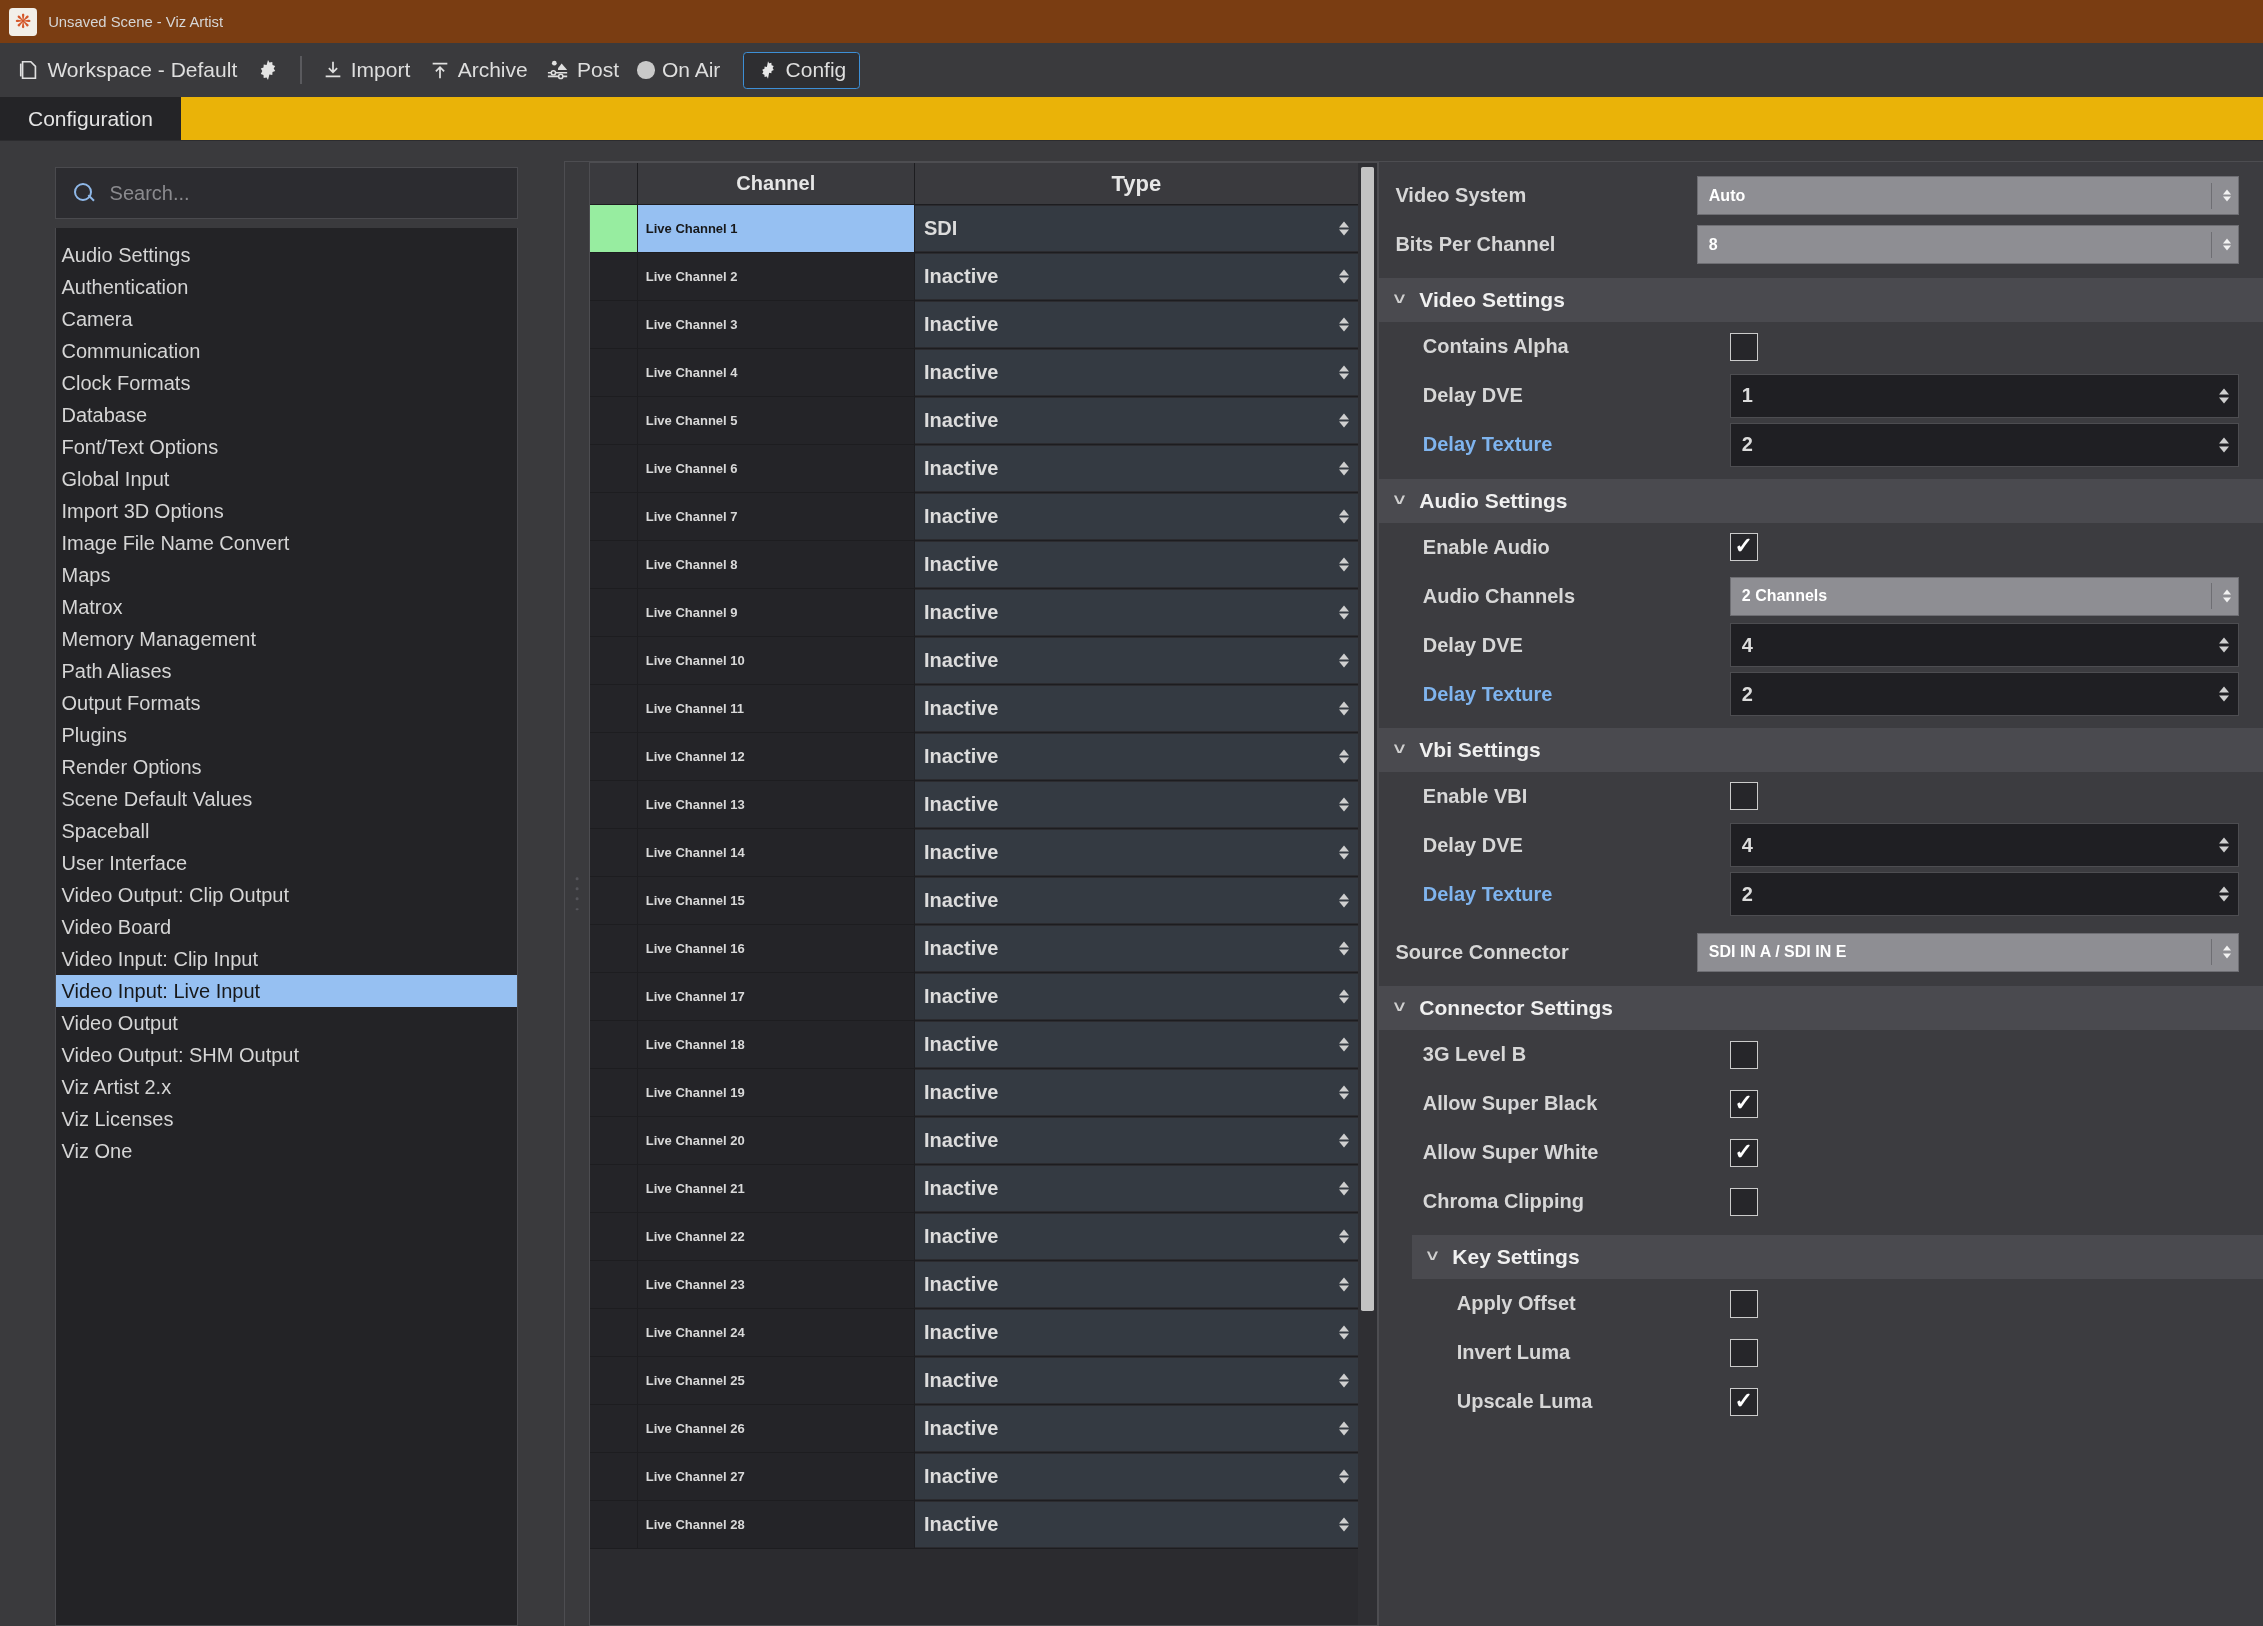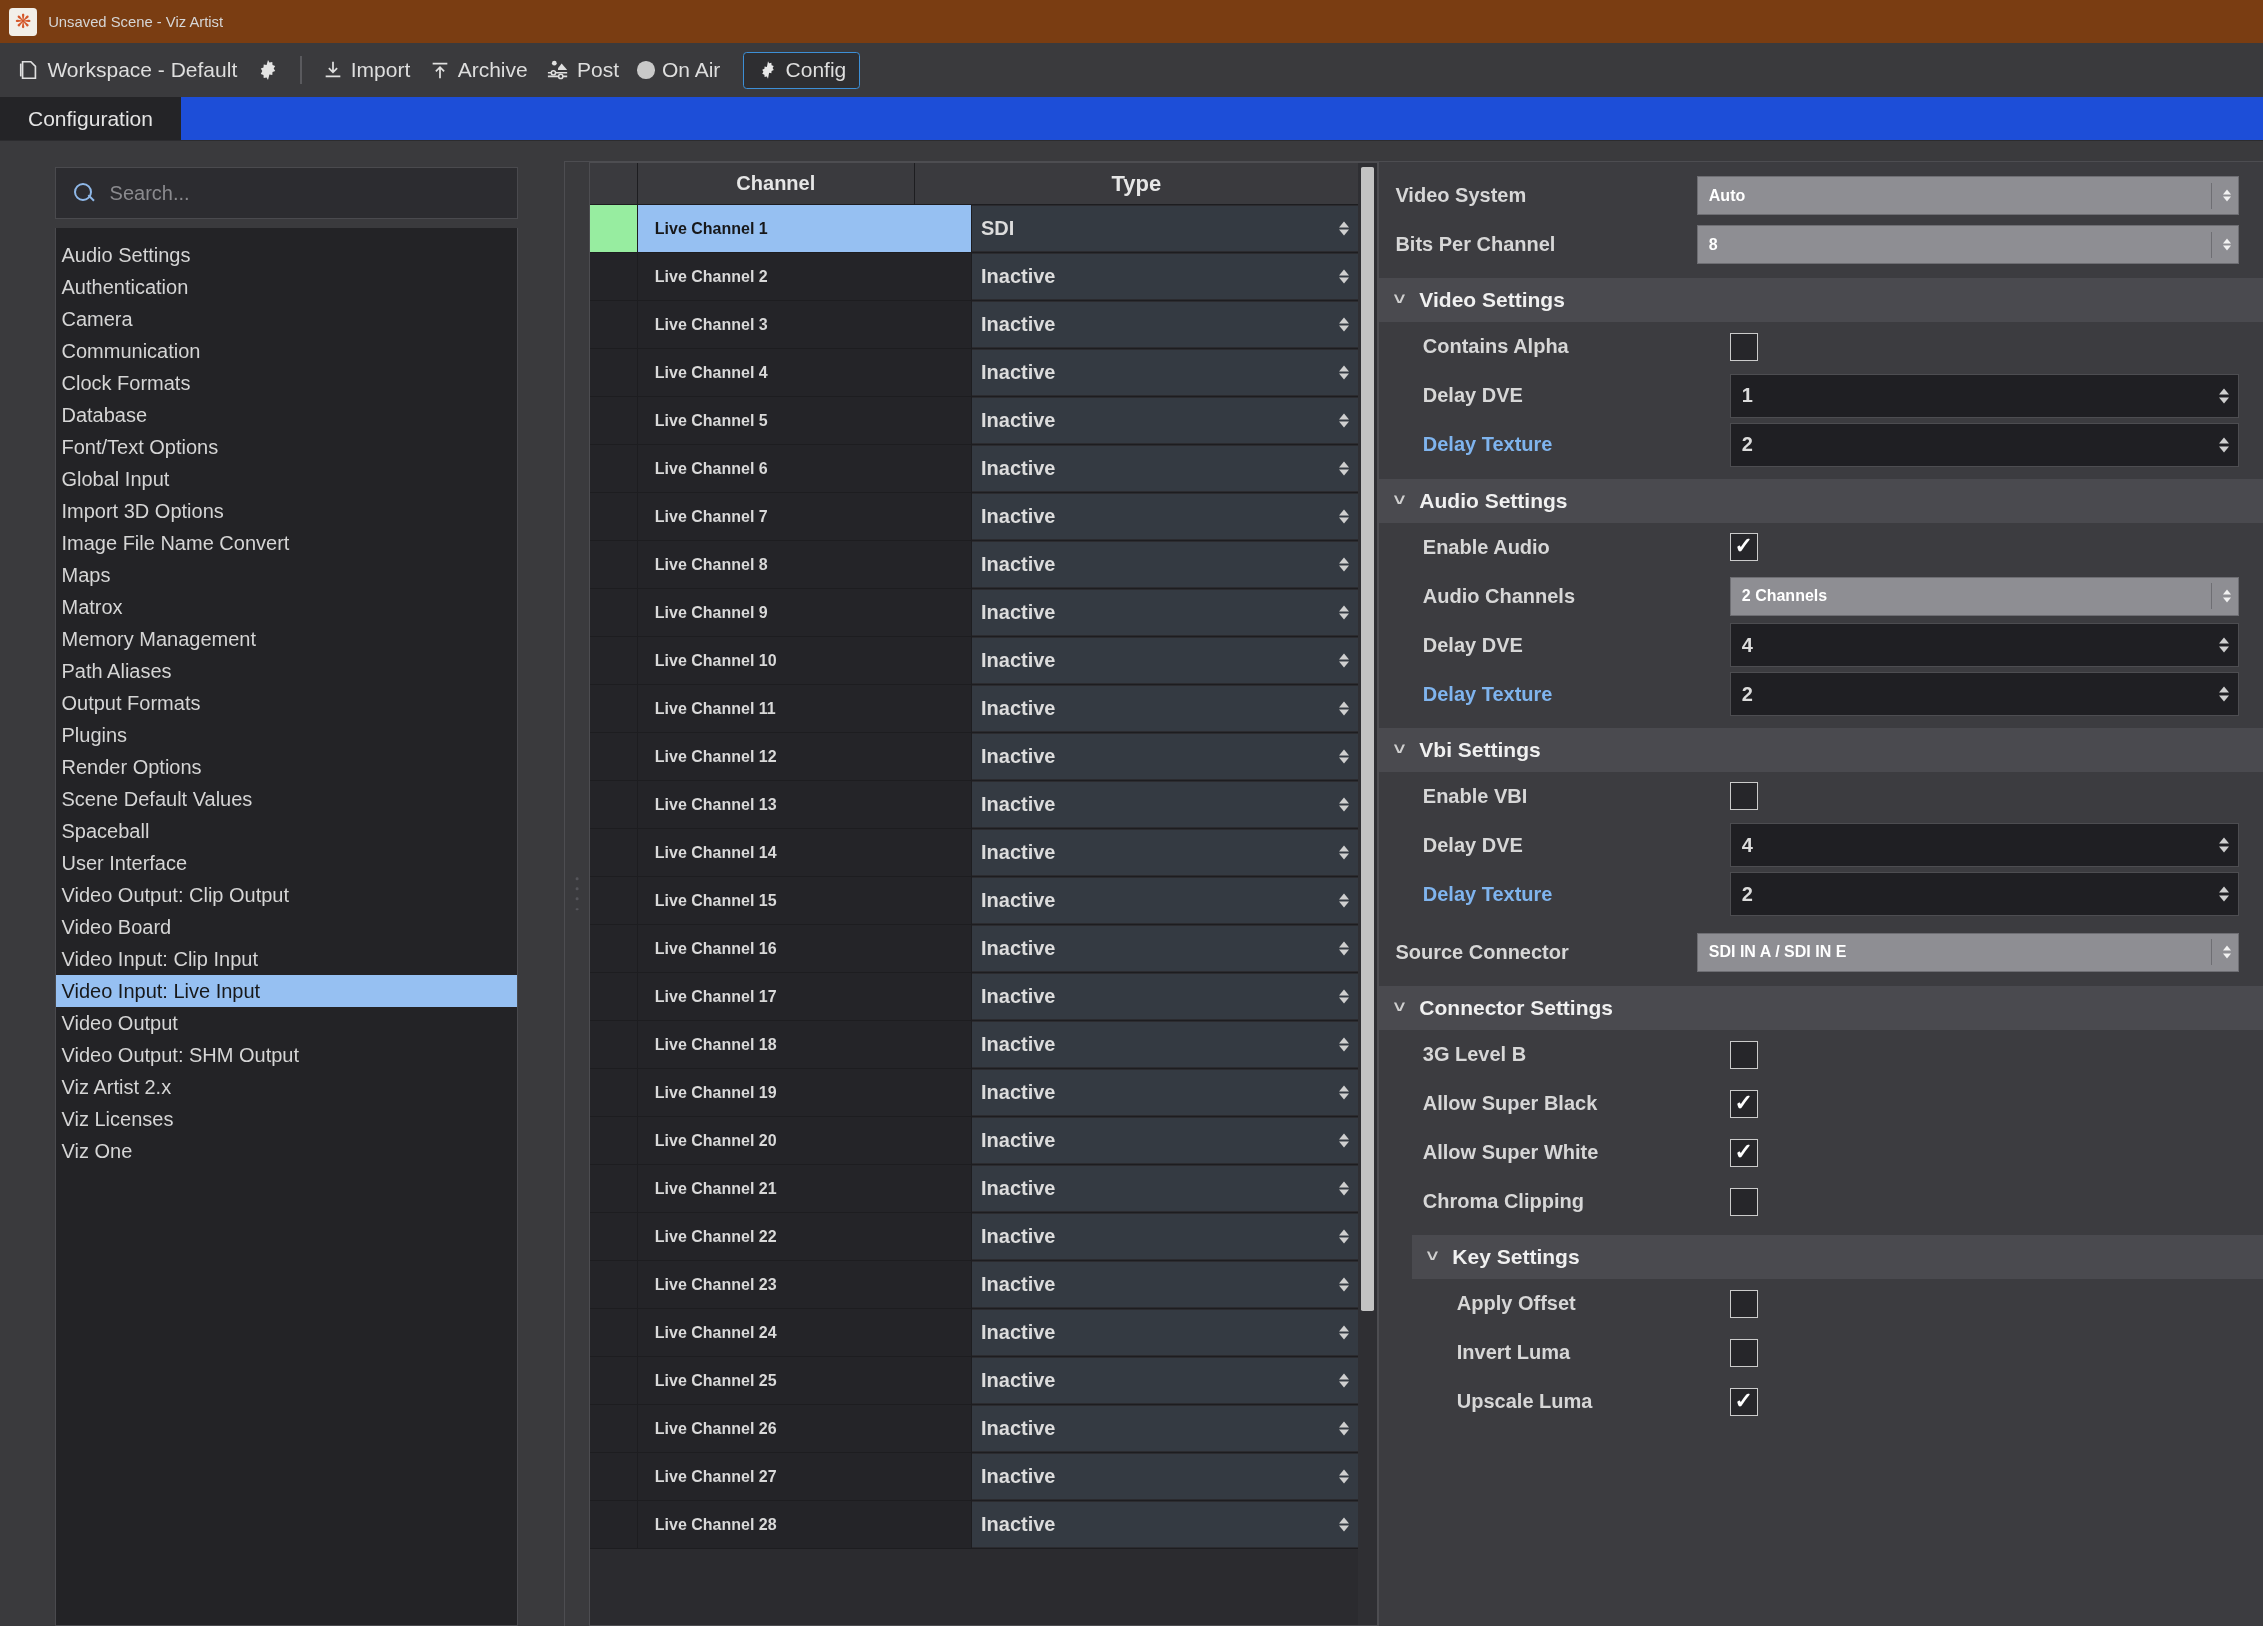--- a/index.html
+++ b/index.html
@@ -62,21 +62,21 @@
   .onair-dot {
     width: 17.5px; height: 17.5px;
     border-radius: 50%;
     background: #c9c9c9;
     display: inline-block;
   }
 
   
   .tabstrip {
     height: 44px;
-    background: #1d4ed8;
+    background: #eab308;
     display: flex;
     align-items: stretch;
     border-bottom: 0.9px solid #2c2c2f;
   }
   .tab {
     background: #242427;
     display: flex; align-items: center;
     padding: 0 28px;
     font-size: 21px;
     color: #e4e4e4;
@@ -218,25 +218,25 @@
     height: 48px;
     border-bottom: 0.9px solid #1d1d20;
   }
   .td-status {
     width: 48px; flex: none;
     border-right: 0.9px solid #1d1d20;
     background: #242428;
   }
   .td-status.on { background: #97eda0; }
   .td-channel {
-    width: 334px; flex: none;
+    width: 277px; flex: none;
     border-right: 0.9px solid #1d1d20;
     display: flex; align-items: center;
-    padding-left: 17px;
-    font-size: 16px;
+    padding-left: 8px;
+    font-size: 13px;
     color: #d9d9d9;
     background: #242428;
   }
   .trow.selected .td-channel {
     background: #96c0f2;
     color: #17181a;
   }
   .td-type {
     flex: 1;
     background: #343a42;

